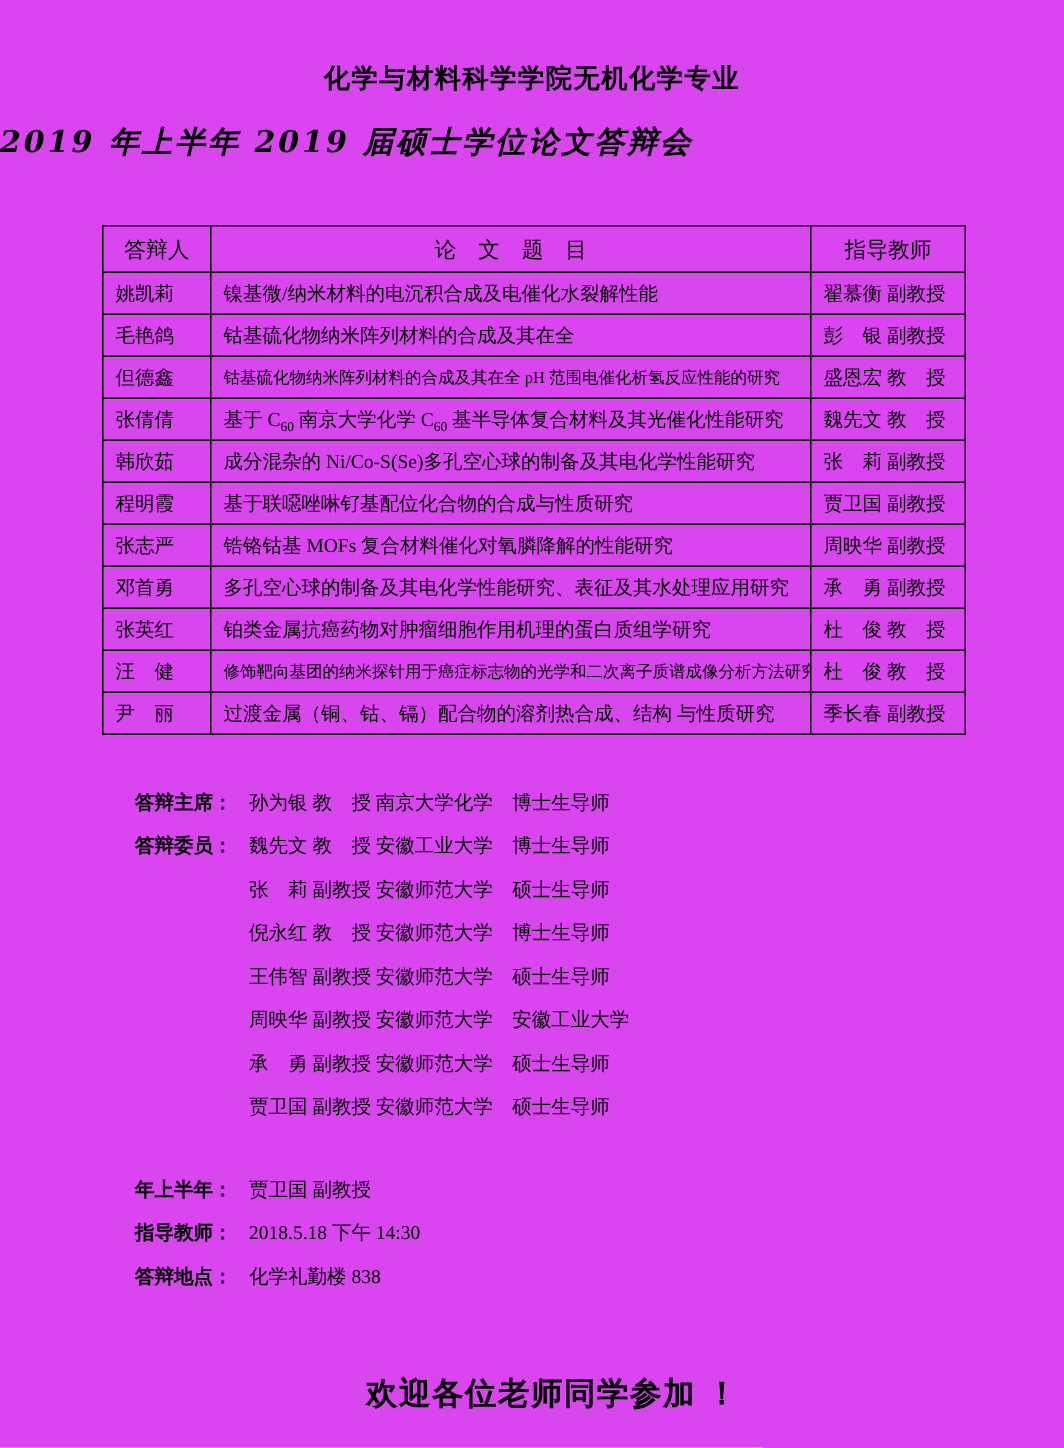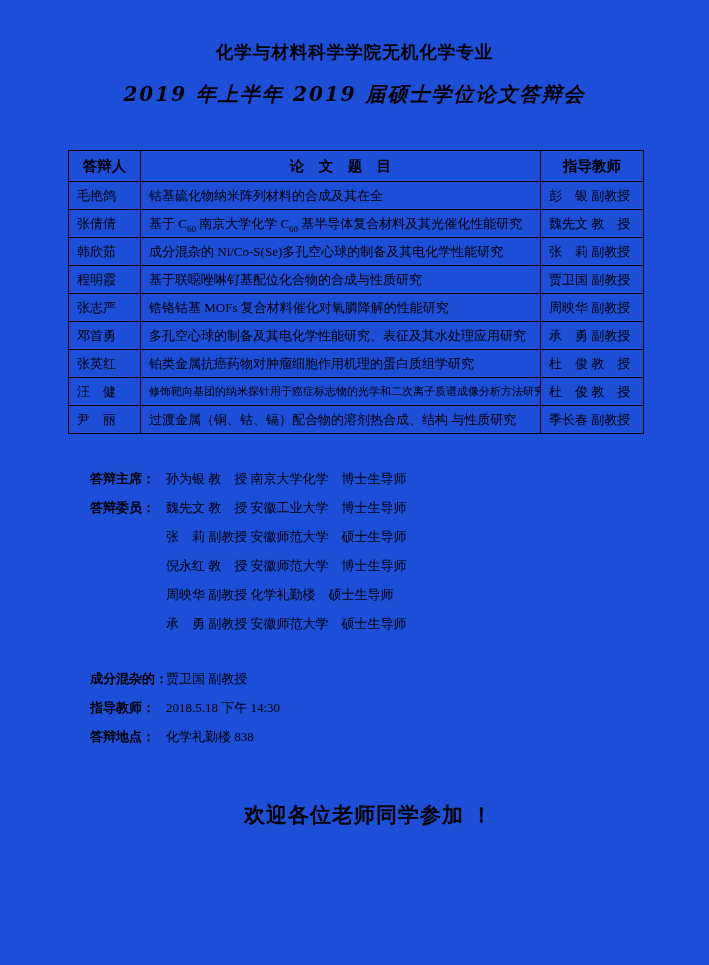--- a/index.html
+++ b/index.html
@@ -3,33 +3,33 @@
 <meta charset="utf-8">
 <style>
   * { box-sizing: border-box; margin: 0; padding: 0; }
   html, body { background: #ffffff; }
   body {
     width: 709px; height: 965px;
     font-family: "Liberation Serif", serif;
     color: #000;
     overflow: hidden;
   }
-  .page { width: 709px; height: 965px; background: #1d4ed8; }
+  .page { width: 709px; height: 965px; background: #d946ef; }
 
   .title1 {
     padding-top: 40px;
     text-align: center;
     font-family: "Liberation Sans", sans-serif;
     font-weight: bold;
     font-size: 17.5px;
     letter-spacing: 1px;
   }
   .title2 {
     margin-top: 17px;
-    text-align: center;
+    text-align: left;
     font-family: "DejaVu Serif", serif;
     font-weight: bold;
     font-style: italic;
     font-size: 20px;
     letter-spacing: 2px;
   }
 
   table.defense {
     border-collapse: collapse;
     table-layout: fixed;
@@ -38,21 +38,21 @@
     margin-top: 42px;
   }
   table.defense th, table.defense td {
     border: 1px solid #000;
     overflow: hidden;
     white-space: nowrap;
   }
   table.defense th {
     height: 31px;
     font-family: "Liberation Sans", sans-serif;
-    font-weight: bold;
+    font-weight: normal;
     font-size: 14.5px;
     text-align: center;
   }
   table.defense td {
     height: 28px;
     font-size: 13px;
     padding: 2px 4px 2px 8px;
     vertical-align: middle;
     text-align: left;
   }
@@ -97,25 +97,35 @@
     </colgroup>
     <thead>
       <tr>
         <th>答辩人</th>
         <th>论　文　题　目</th>
         <th>指导教师</th>
       </tr>
     </thead>
     <tbody>
       <tr>
+        <td class="c-name">姚凯莉</td>
+        <td class="c-title">镍基微/纳米材料的电沉积合成及电催化水裂解性能</td>
+        <td class="c-adv">翟慕衡 副教授</td>
+      </tr>
+      <tr>
         <td class="c-name">毛艳鸽</td>
         <td class="c-title">钴基硫化物纳米阵列材料的合成及其在全</td>
         <td class="c-adv">彭　银 副教授</td>
       </tr>
       <tr>
+        <td class="c-name">但德鑫</td>
+        <td class="c-title small">钴基硫化物纳米阵列材料的合成及其在全 pH 范围电催化析氢反应性能的研究</td>
+        <td class="c-adv">盛恩宏 教　授</td>
+      </tr>
+      <tr>
         <td class="c-name">张倩倩</td>
         <td class="c-title"><span>基于 C</span><sub>60</sub><span> 南京大学化学 C</span><sub>60</sub><span> 基半导体复合材料及其光催化性能研究</span></td>
         <td class="c-adv">魏先文 教　授</td>
       </tr>
       <tr>
         <td class="c-name">韩欣茹</td>
         <td class="c-title">成分混杂的 Ni/Co-S(Se)多孔空心球的制备及其电化学性能研究</td>
         <td class="c-adv">张　莉 副教授</td>
       </tr>
       <tr>
@@ -158,30 +168,36 @@
     <div class="info-line">
       <span class="info-label">答辩委员：</span><span>魏先文 教　授 安徽工业大学　博士生导师</span>
     </div>
     <div class="info-line indent">
       <span>张　莉 副教授 安徽师范大学　硕士生导师</span>
     </div>
     <div class="info-line indent">
       <span>倪永红 教　授 安徽师范大学　博士生导师</span>
     </div>
     <div class="info-line indent">
-      <span>周映华 副教授 化学礼勤楼　硕士生导师</span>
+      <span>王伟智 副教授 安徽师范大学　硕士生导师</span>
+    </div>
+    <div class="info-line indent">
+      <span>周映华 副教授 安徽师范大学　安徽工业大学</span>
     </div>
     <div class="info-line indent">
       <span>承　勇 副教授 安徽师范大学　硕士生导师</span>
     </div>
+    <div class="info-line indent">
+      <span>贾卫国 副教授 安徽师范大学　硕士生导师</span>
+    </div>
   </div>
 
   <div class="info-block second">
     <div class="info-line">
-      <span class="info-label">成分混杂的：</span><span>贾卫国 副教授</span>
+      <span class="info-label">年上半年：</span><span>贾卫国 副教授</span>
     </div>
     <div class="info-line">
       <span class="info-label">指导教师：</span><span>2018.5.18  下午 14:30</span>
     </div>
     <div class="info-line">
       <span class="info-label">答辩地点：</span><span>化学礼勤楼 838</span>
     </div>
   </div>
 
   <div class="welcome">欢迎各位老师同学参加 ！</div>

